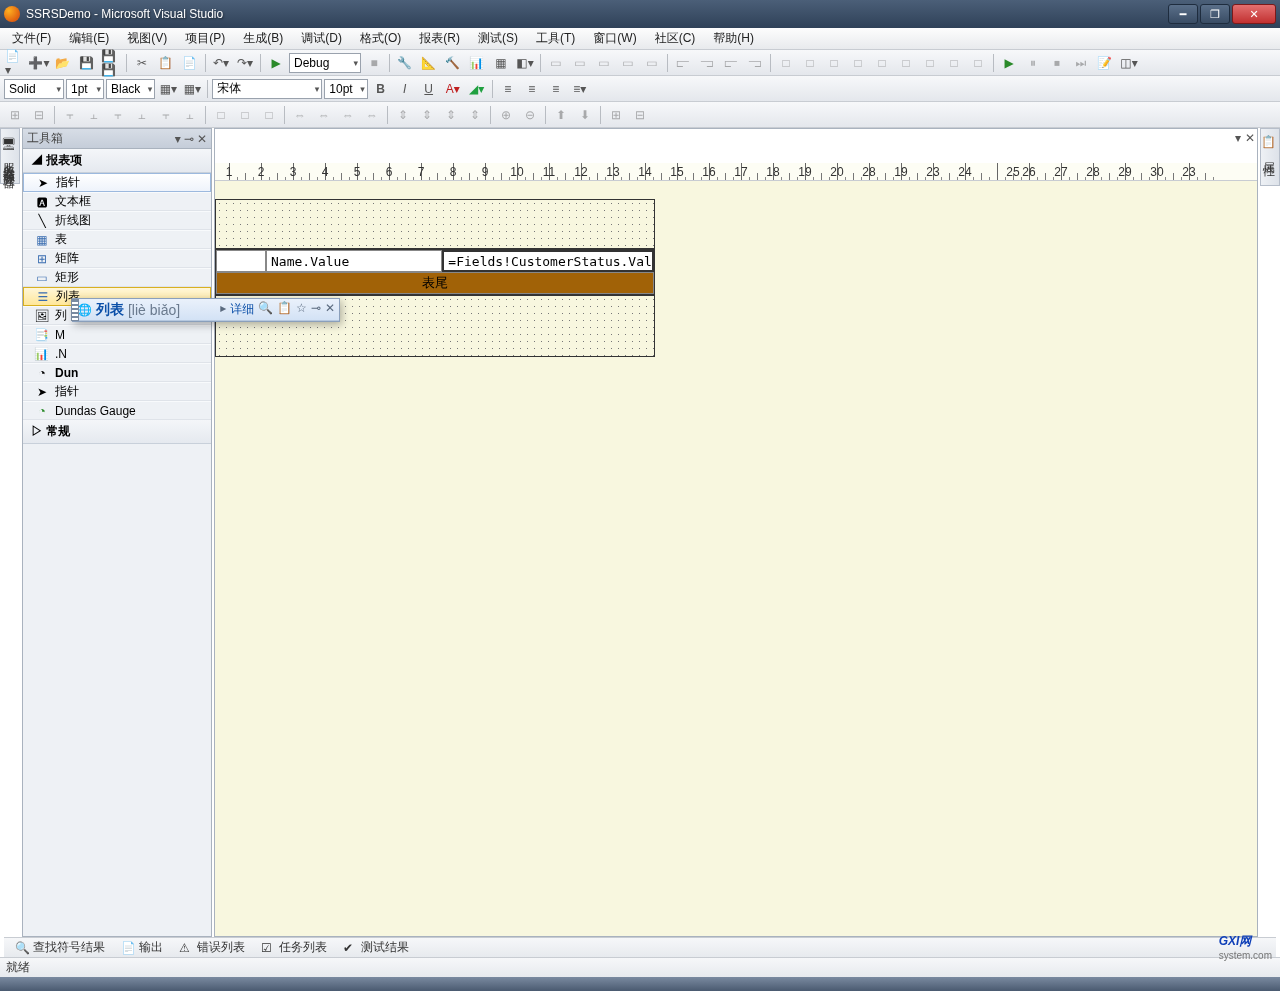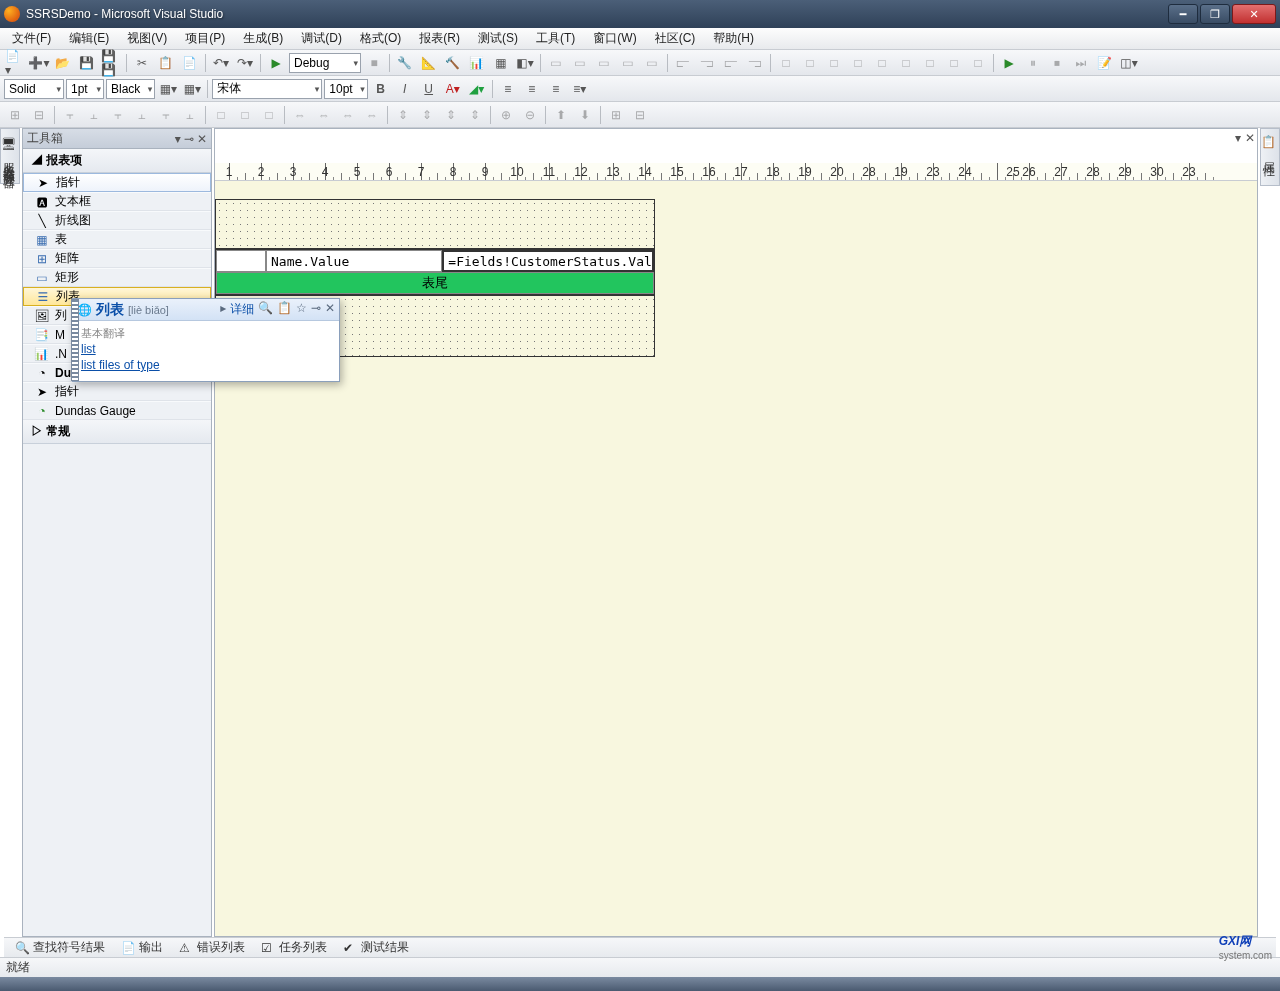--- a/index.html
+++ b/index.html
@@ -51,28 +51,28 @@
 .ruler .num { position: absolute; top: 2px; transform: translateX(-50%); }
 .designer .canvas { flex: 1; background: #f8f7df; position: relative; overflow: hidden; }
 .reportband { position: absolute; left: 0; top: 18px; width: 440px; }
 .dotgrid { background: #f8f7df; background-image: radial-gradient(#777 .6px, transparent .6px); background-size: 7px 7px; border: 1px solid #333; }
 .band1 { height: 50px; }
 .tablewrap { width: 440px; border: 1px solid #333; }
 .tablewrap .row { display: flex; height: 22px; }
 .tablewrap .cell { border: 1px solid #888; padding: 2px 4px; font-family: "SimSun", monospace; font-size: 13px; display: flex; align-items: center; background: #fff; overflow: hidden; white-space: nowrap; }
 .tablewrap .cell.hdr { font-weight: normal; }
 .tablewrap .cell.sel { border: 2px solid #333; background: #fff; }
-.tablewrap .footer { background: #22c55e; text-align: center; justify-content: center; font-family: Liberation Sans, sans-serif; }
+.tablewrap .footer { background: #a16207; text-align: center; justify-content: center; font-family: Liberation Sans, sans-serif; }
 .band2 { height: 62px; }
 
 
 .transpop { position: absolute; left: 72px; top: 298px; width: 268px; background: #fff; border: 1px solid #8a9fbb; box-shadow: 2px 3px 8px rgba(0,0,0,.3); z-index: 50; }
 .transpop .tp-hdr { height: 22px; background: linear-gradient(to bottom,#eaf1fb,#d3e2f5); border-bottom: 1px solid #b6c8df; display: flex; align-items: center; padding: 0 4px; gap: 4px; font-size: 12px; }
 .transpop .tp-word { color: #0b4fa8; font-weight: bold; font-size: 14px; }
-.transpop .tp-py { color: #6a7a8e; font-size: 11px; }
+.transpop .tp-py { color: #6a7a8e; font-size: 14px; }
 .transpop .tp-tools { margin-left: auto; display: flex; gap: 4px; color: #5a6a7e; font-size: 11px; }
 .transpop .tp-body { padding: 4px 8px 8px; font-size: 12px; line-height: 16px; }
 .transpop .tp-body .lbl { color: #888; font-size: 11px; }
 .transpop .tp-body .lnk { color: #0b4fa8; text-decoration: underline; display: block; }
 .transpop .sidegrab { position: absolute; left: -2px; top: 0; bottom: 0; width: 8px; background: repeating-linear-gradient(to bottom,#7a8aa0 0,#7a8aa0 2px,#fff 2px,#fff 4px); border:1px solid #7a8aa0;}
 
 
 .bottomtabs { position: absolute; left: 4px; right: 4px; bottom: 34px; height: 20px; background: linear-gradient(to bottom,#f6f7f9,#e7eaee); border-top: 1px solid #c8ccd2; display: flex; align-items: center; padding: 0 4px; gap: 2px; font-size: 12px; }
 .bottomtabs .btab { padding: 2px 6px; display: flex; align-items: center; gap: 4px; color: #333; border: 1px solid transparent; }
 .bottomtabs .bicon { width: 14px; height: 14px; }
@@ -517,25 +517,20 @@
     <div class="tp-tools">
       <span>▸</span>
       <span style="color:#0b4fa8">详细</span>
       <span>🔍</span>
       <span>📋</span>
       <span>☆</span>
       <span>⊸</span>
       <span>✕</span>
     </div>
   </div>
-  <div class="tp-body">
-    <div class="lbl">基本翻译</div>
-    <span class="lnk">list</span>
-    <span class="lnk">list files of type</span>
-  </div>
 </div>
 
 <div class="bottomtabs">
   <div class="btab">
       <span class="bicon">🔍</span>
       <span>查找符号结果</span>
     </div>
   <div class="btab">
       <span class="bicon">📄</span>
       <span>输出</span>

